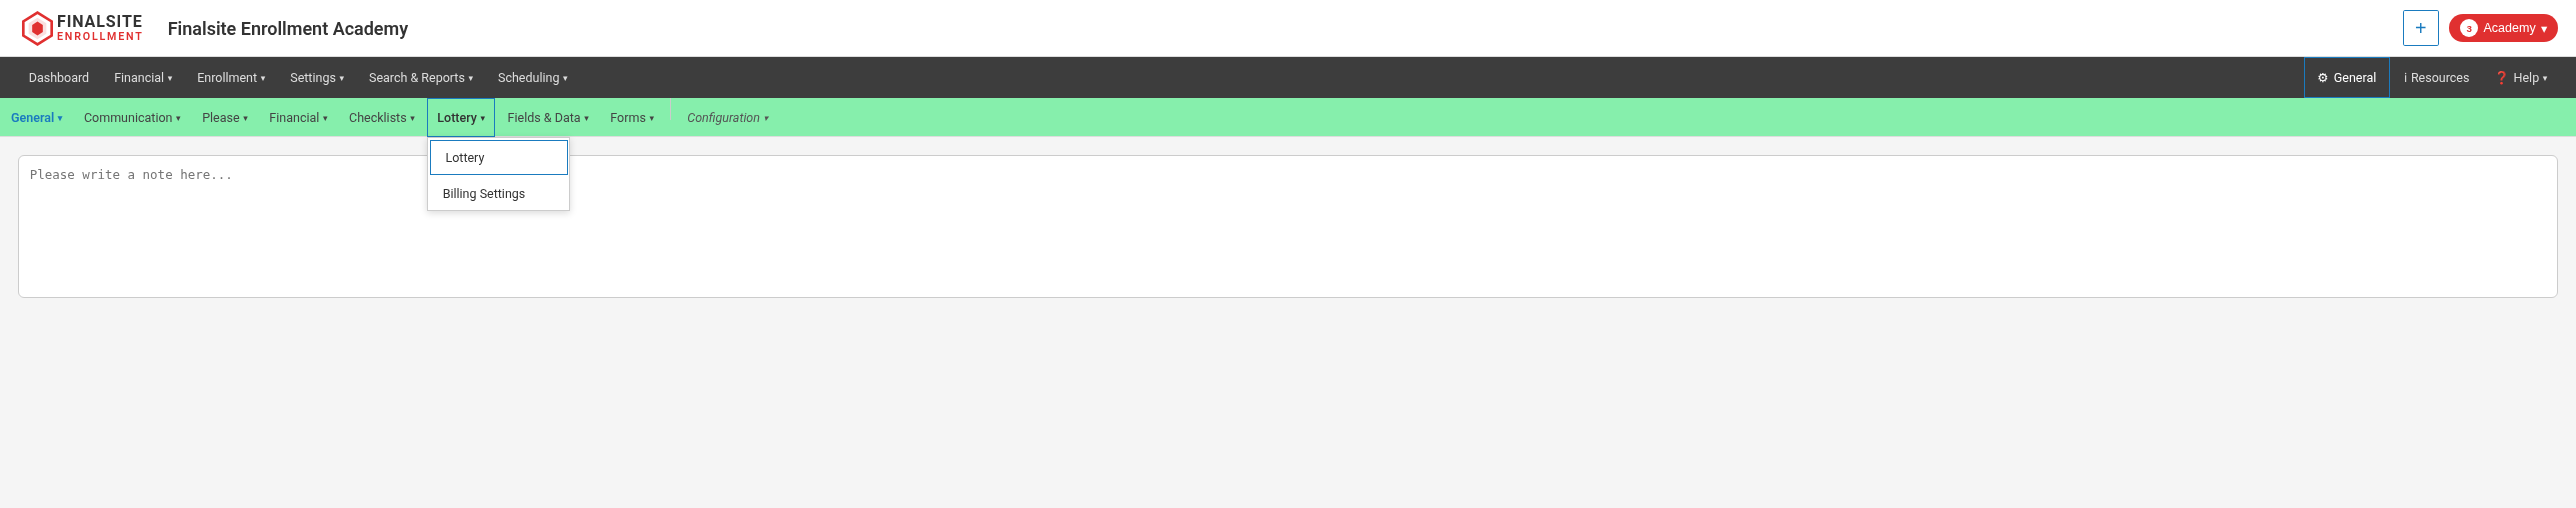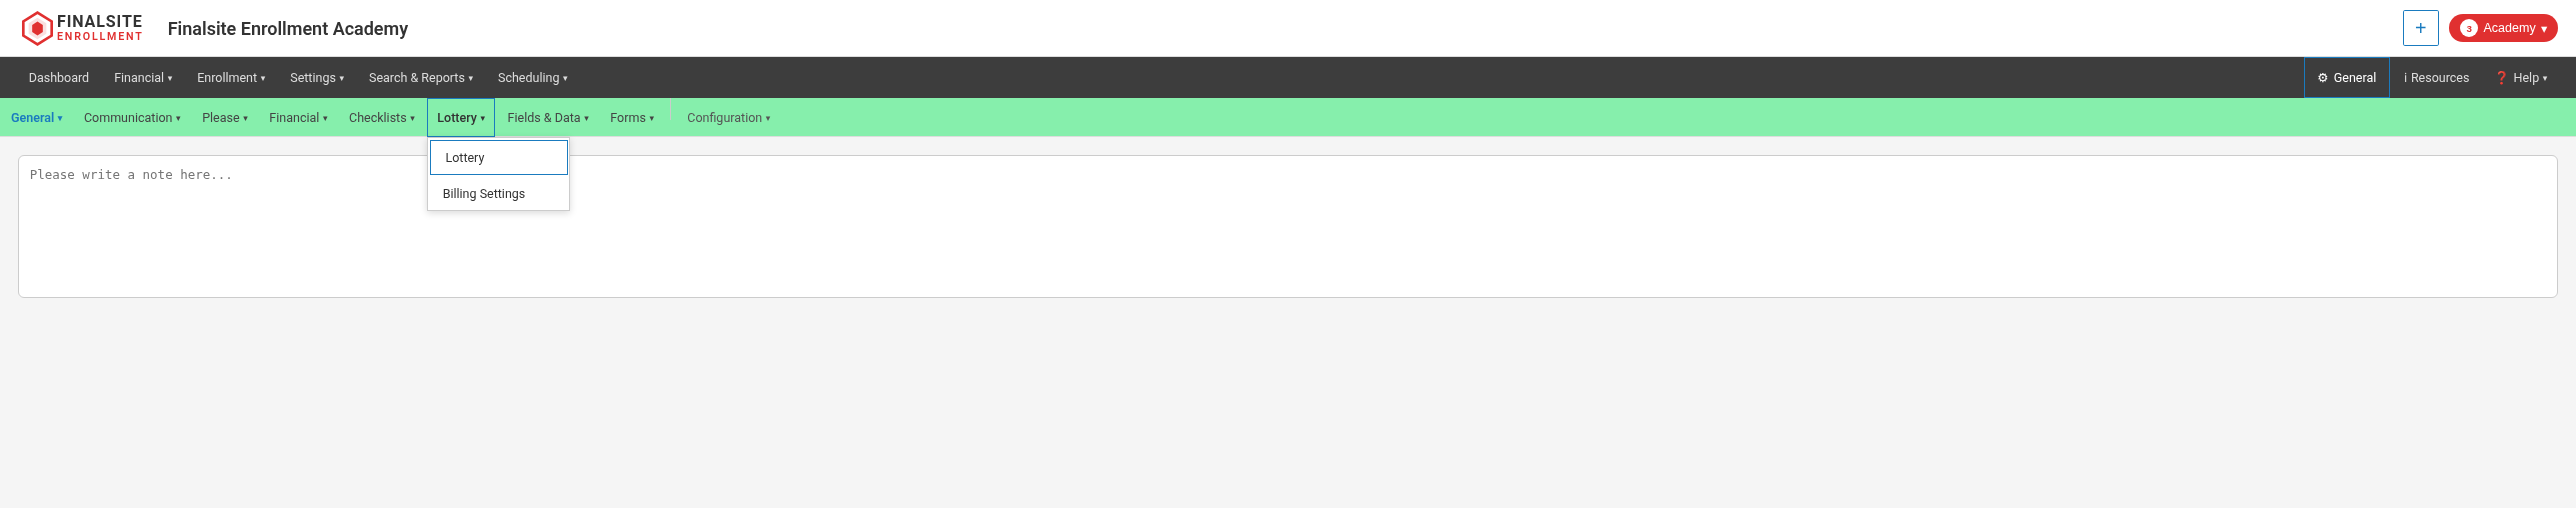--- a/index.html
+++ b/index.html
@@ -204,20 +204,21 @@
       color: #333;
       font-weight: 500;
     }
     .subnav-divider {
       width: 0.9px;
       height: 21.5px;
       background: #ccc;
       margin: 0 3.6px;
     }
     .subnav-item.italic-item {
+      font-style: italic;
       color: #555;
     }
 
     
     .dropdown-wrapper {
       position: relative;
     }
     .dropdown-menu {
       position: absolute;
       top: 39px;

